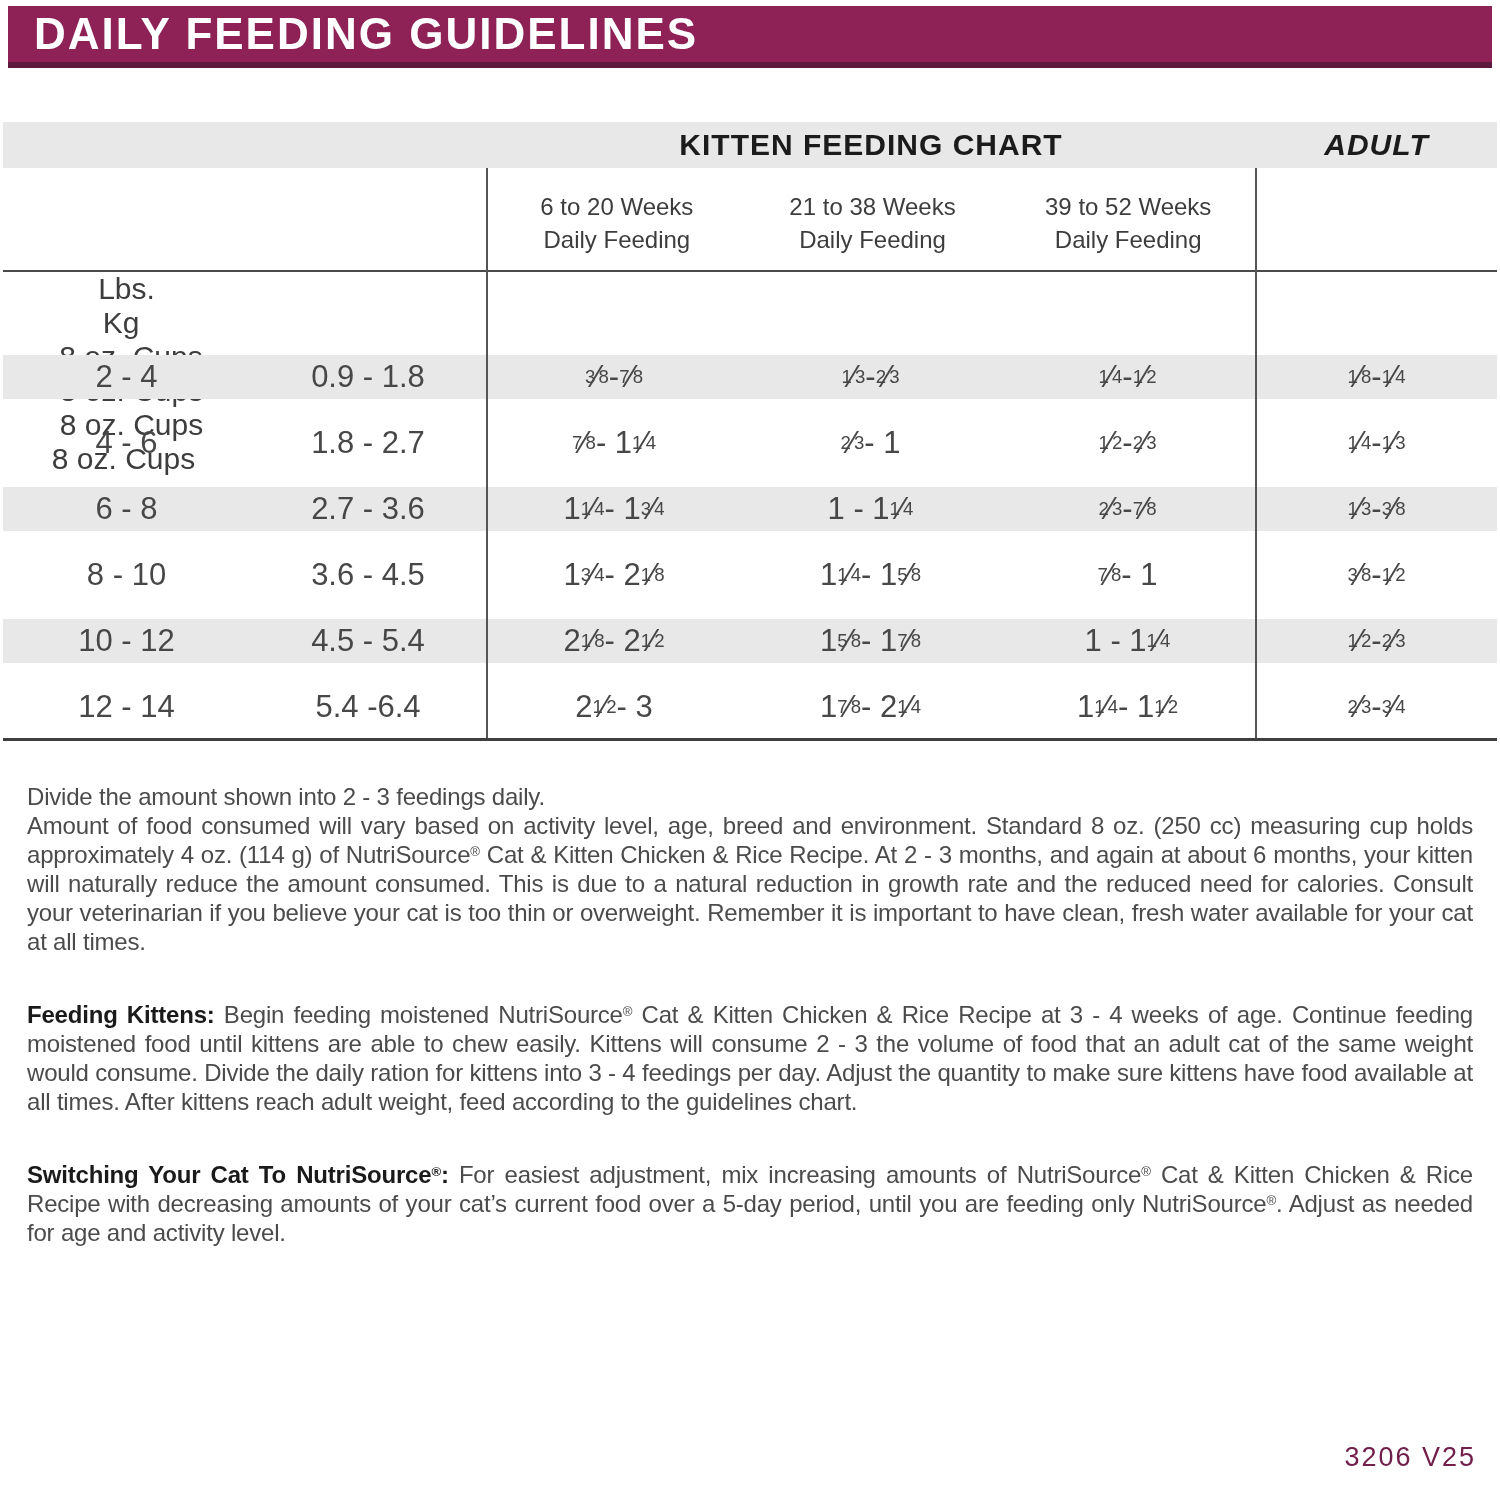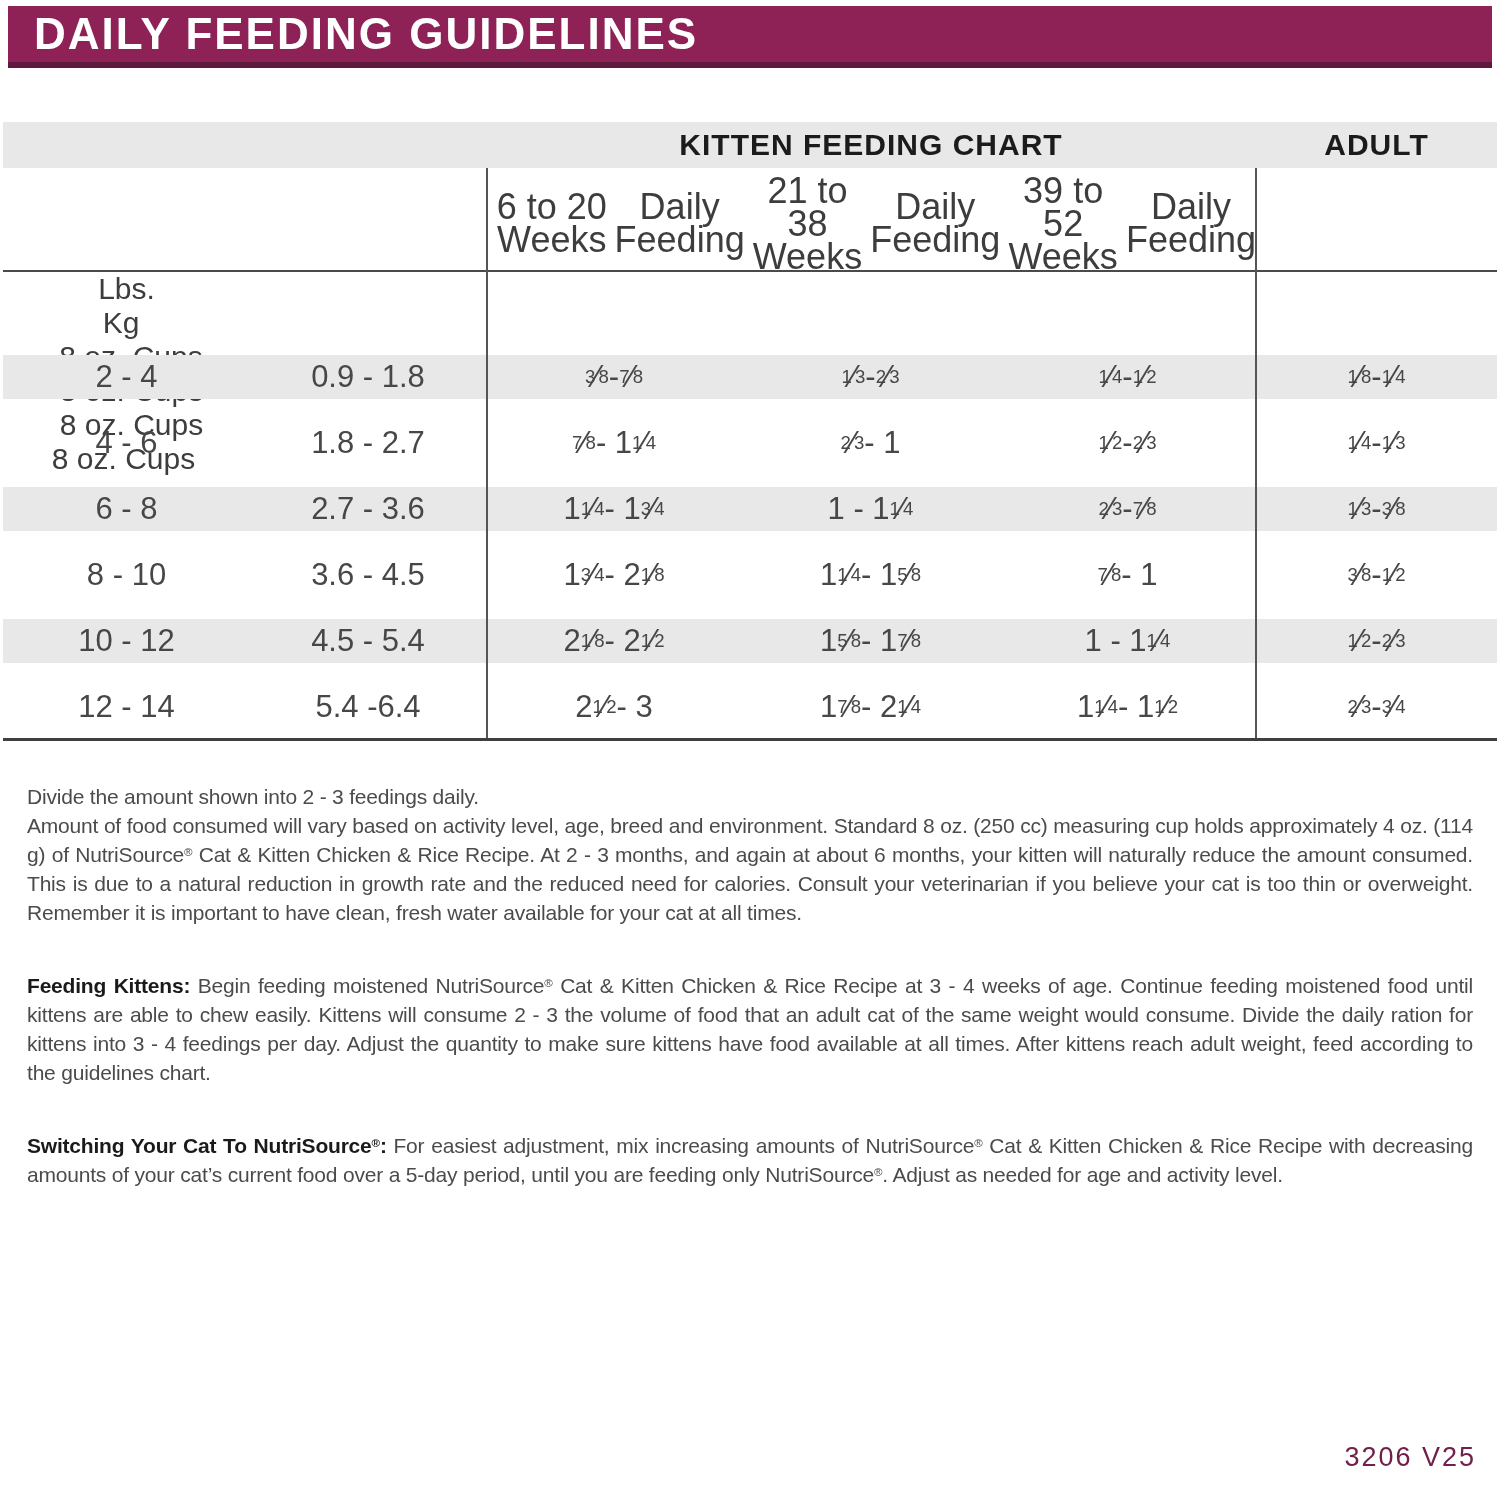--- a/index.html
+++ b/index.html
@@ -12,25 +12,25 @@
              display:flex;align-items:center;}
   .title-bar h1{margin:0;padding-left:26px;font-size:44px;font-weight:bold;color:#fff;
                 letter-spacing:2px;white-space:nowrap;}
 
   
   .band{position:absolute;left:3px;top:122px;width:1494px;height:46px;background:#E8E8E8;}
   .band-cell{position:absolute;top:0;height:46px;display:flex;align-items:center;justify-content:center;
              font-size:30px;font-weight:bold;color:#1B1B1B;letter-spacing:1px;white-space:nowrap;}
   .band-weight{left:0;width:483px;}
   .band-kitten{left:483px;width:770px;}
-  .band-adult{left:1253px;width:241px;}
+  .band-adult{left:1253px;width:241px;font-style:italic;}
 
   .subhead{position:absolute;left:489px;top:176px;width:767px;height:94px;display:flex;}
-  .subhead .sh{flex:1;display:flex;flex-direction:row;align-items:center;justify-content:center;
-               font-size:36px;line-height:33px;color:#3D3D3D;text-align:center;}
+  .subhead .sh{flex:1;display:flex;flex-direction:column;align-items:center;justify-content:center;
+               font-size:24px;line-height:33px;color:#3D3D3D;text-align:center;}
 
   .hline{position:absolute;left:3px;top:270px;width:1494px;height:2px;background:#4A4A4A;}
   .bline{position:absolute;left:3px;top:738px;width:1494px;height:3px;background:#3F3F3F;}
   .vline{position:absolute;top:168px;width:2px;height:573px;background:#555;}
   .v1{left:486px;} .v2{left:1255px;}
 
   .units{position:absolute;left:3px;top:272px;width:1494px;height:72px;display:flex;
          font-size:30px;color:#3D3D3D;flex-direction:column;}
   .units .c,.row .c{display:flex;align-items:center;justify-content:center;white-space:nowrap;}
   .w-lbs{width:247px;} .w-kg{width:236px;} .w-k1{width:256px;} .w-k2{width:257px;}
@@ -39,21 +39,21 @@
   .rows{position:absolute;left:3px;top:344px;width:1494px;height:396px;
         display:flex;flex-direction:column;}
   .row{flex:1;display:flex;align-items:center;font-size:31px;color:#474747;}
   .row.shaded{background:linear-gradient(to bottom,transparent 16%,#E8E8E8 16%,#E8E8E8 84%,transparent 84%);}
   .row sup,.row sub{font-size:0.60em;line-height:0;letter-spacing:0;}
   .row sup{vertical-align:0.50em;}
   .row sub{vertical-align:-0.38em;}
   .fs{margin:0 -1px;}
 
   
-  .notes{position:absolute;left:27px;top:782px;width:1446px;font-size:21px;line-height:29px;
+  .notes{position:absolute;left:27px;top:782px;width:1446px;font-size:24px;line-height:29px;
          color:#4B4B4B;letter-spacing:-0.2px;}
   .notes p{margin:0;}
   .notes .just{text-align:justify;}
   .notes .para{margin-top:44px;}
   .notes b{color:#1A1A1A;}
   sup.reg{font-size:0.55em;line-height:0;vertical-align:0.55em;}
 
   .footer-code{position:absolute;right:24px;top:1442px;font-size:27px;
                color:var(--code,#70204A);letter-spacing:2px;}
 </style>

